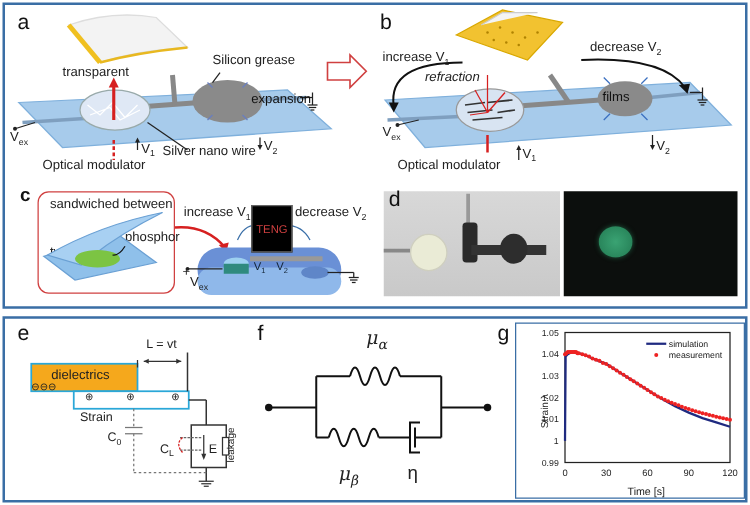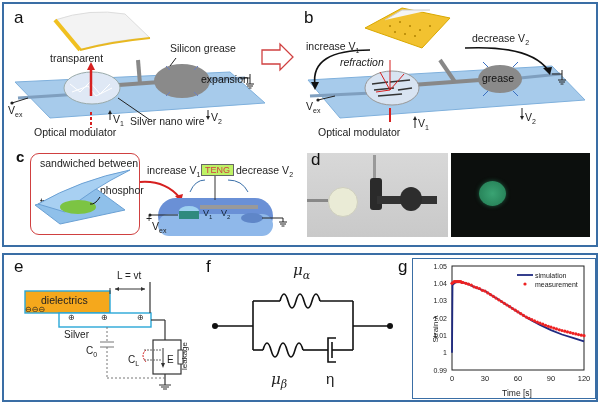--- a/index.html
+++ b/index.html
@@ -129,21 +129,21 @@
     <line x1="269" y1="82" x2="275" y2="82" stroke="#222"></line>
     <line x1="270.5" y1="84" x2="273.5" y2="84" stroke="#222"></line>
   <line x1="125" y1="128" x2="125" y2="118" stroke="#222"></line>
     <polygon points="123,120 127,120 125,116" fill="#222"></polygon>
   <line x1="232" y1="108" x2="232" y2="118" stroke="#222"></line>
     <polygon points="230,116 234,116 232,120" fill="#222"></polygon>
 </svg>
 <div class="txt" style="left:306px; top:40px;"><span>increase V</span><sub style="font-size:7px">1</sub></div>
 <div class="txt" style="left:472px; top:32px;"><span>decrease V</span><sub style="font-size:7px">2</sub></div>
 <div class="txt" style="left:340px; top:56px;font-style:italic;">refraction</div>
-<div class="txt" style="left:482px; top:72px; color:#111;">grease</div>
+<div class="txt" style="left:482px; top:72px; color:#111;">films</div>
 <div class="txt" style="left:306px; top:100px;"><span>V</span><sub style="font-size:7px">ex</sub></div>
 <div class="txt" style="left:418px; top:117px;"><span>V</span><sub style="font-size:7px">1</sub></div>
 <div class="txt" style="left:525px; top:111px;"><span>V</span><sub style="font-size:7px">2</sub></div>
 <div class="txt" style="left:318px; top:126px;">Optical modulator</div>
 
 <div class="plabel" style="left:16px; top:148px; font-size:15px; font-weight:bold;">c</div>
 <div style="position:absolute; left:30px; top:153px; width:110px; height:82px; border:1.5px solid #d04040; border-radius:9px; box-sizing:border-box;"></div>
 <div class="txt" style="left:40px; top:157px;">sandwiched between</div>
 <div class="txt" style="left:40px; top:169px;margin-top:27px;">two films</div>
 <div class="txt" style="left:100px; top:184px;">phosphor</div>
@@ -166,21 +166,21 @@
   <path d="M228,40 Q242,40 248,52" stroke="#3a6fa8" fill="none"></path>
   <line x1="150" y1="75" x2="178" y2="75" stroke="#222"></line>
     <circle cx="150" cy="75" r="1.5" fill="#222"></circle>
   <line x1="262" y1="78" x2="283" y2="78" stroke="#222"></line>
   <line x1="283" y1="78" x2="283" y2="82" stroke="#222"></line>
   <line x1="279" y1="82" x2="287" y2="82" stroke="#222"></line>
     <line x1="280" y1="84" x2="286" y2="84" stroke="#222"></line>
     <line x1="281.5" y1="86" x2="284.5" y2="86" stroke="#222"></line>
 </svg>
 <div class="txt" style="left:147px; top:164px;"><span>increase V</span><sub style="font-size:7px">1</sub></div>
-<div class="txt" style="left:201px; top:164px; color:#d04040; border:1px solid #666; padding:0 3px; font-size:9px; background:#bef264;">TENG</div>
+<div class="txt" style="left:201px; top:164px; color:#d04040; border:1px solid #666; padding:13px 3px; font-size:9px; background:#000000;">TENG</div>
 <div class="txt" style="left:236px; top:164px;"><span>decrease V</span><sub style="font-size:7px">2</sub></div>
 <div class="txt" style="left:203px; top:208px; font-size:9px; color:#123;"><span>V</span><sub style="font-size:6px">1</sub></div>
 <div class="txt" style="left:221px; top:208px; font-size:9px; color:#123;"><span>V</span><sub style="font-size:6px">2</sub></div>
 <div class="txt" style="left:146px; top:212px;">+</div>
 <div class="txt" style="left:152px; top:220px;"><span>V</span><sub style="font-size:7px">ex</sub></div>
 
 <div style="position:absolute; left:307px; top:153px; width:141px; height:84px; background:linear-gradient(180deg,#d8d8d8,#c9c9c9);">
   <div style="position:absolute; left:21px; top:34px; width:28px; height:28px; border-radius:50%; background:#eaebd6; border:1px solid #cfcfbf;"></div>
   <div style="position:absolute; left:0; top:46px; width:21px; height:3px; background:#888;"></div>
   <div style="position:absolute; left:66px; top:2px; width:3px; height:40px; background:#999;"></div>
@@ -222,21 +222,21 @@
   <line x1="100" y1="97" x2="114" y2="97" stroke="#777"></line>
   <line x1="107" y1="97" x2="107" y2="128" stroke="#777" stroke-dasharray="2,2"></line>
   <line x1="107" y1="128" x2="165" y2="128" stroke="#777" stroke-dasharray="2,2"></line>
 </svg>
 <div class="txt" style="left:117px; top:270px; font-size:10px;">L = vt</div>
 <div class="txt" style="left:41px; top:294px; font-size:10.5px;text-align:right;">dielectrics</div>
 <div class="txt" style="left:25px; top:305px; font-size:8px; color:#222;">⊖⊖⊖</div>
 <div class="txt" style="left:68px; top:313px; font-size:8px;">⊕</div>
 <div class="txt" style="left:101px; top:313px; font-size:8px;">⊕</div>
 <div class="txt" style="left:137px; top:313px; font-size:8px;">⊕</div>
-<div class="txt" style="left:64px; top:329px; font-size:10px;">Silver</div>
+<div class="txt" style="left:64px; top:329px; font-size:10px;">Strain</div>
 <div class="txt" style="left:86px; top:345px; font-size:10px;"><span>C</span><sub style="font-size:7px">0</sub></div>
 <div class="txt" style="left:128px; top:354px; font-size:10px;"><span>C</span><sub style="font-size:7px">L</sub></div>
 <div class="txt" style="left:167px; top:354px; font-size:10px;">E</div>
 <div class="txt" style="left:180px; top:370px; font-size:8px; transform:rotate(-90deg); transform-origin:left top;">leakage</div>
 
 <div class="plabel" style="left:206px; top:257px;">f</div>
 <svg style="left:190px; top:250px;" width="230" height="154">
   <circle cx="25" cy="76" r="3" fill="#111"></circle>
   <circle cx="200" cy="76" r="3" fill="#111"></circle>
   <g stroke="#111" stroke-width="1.6" fill="none">

